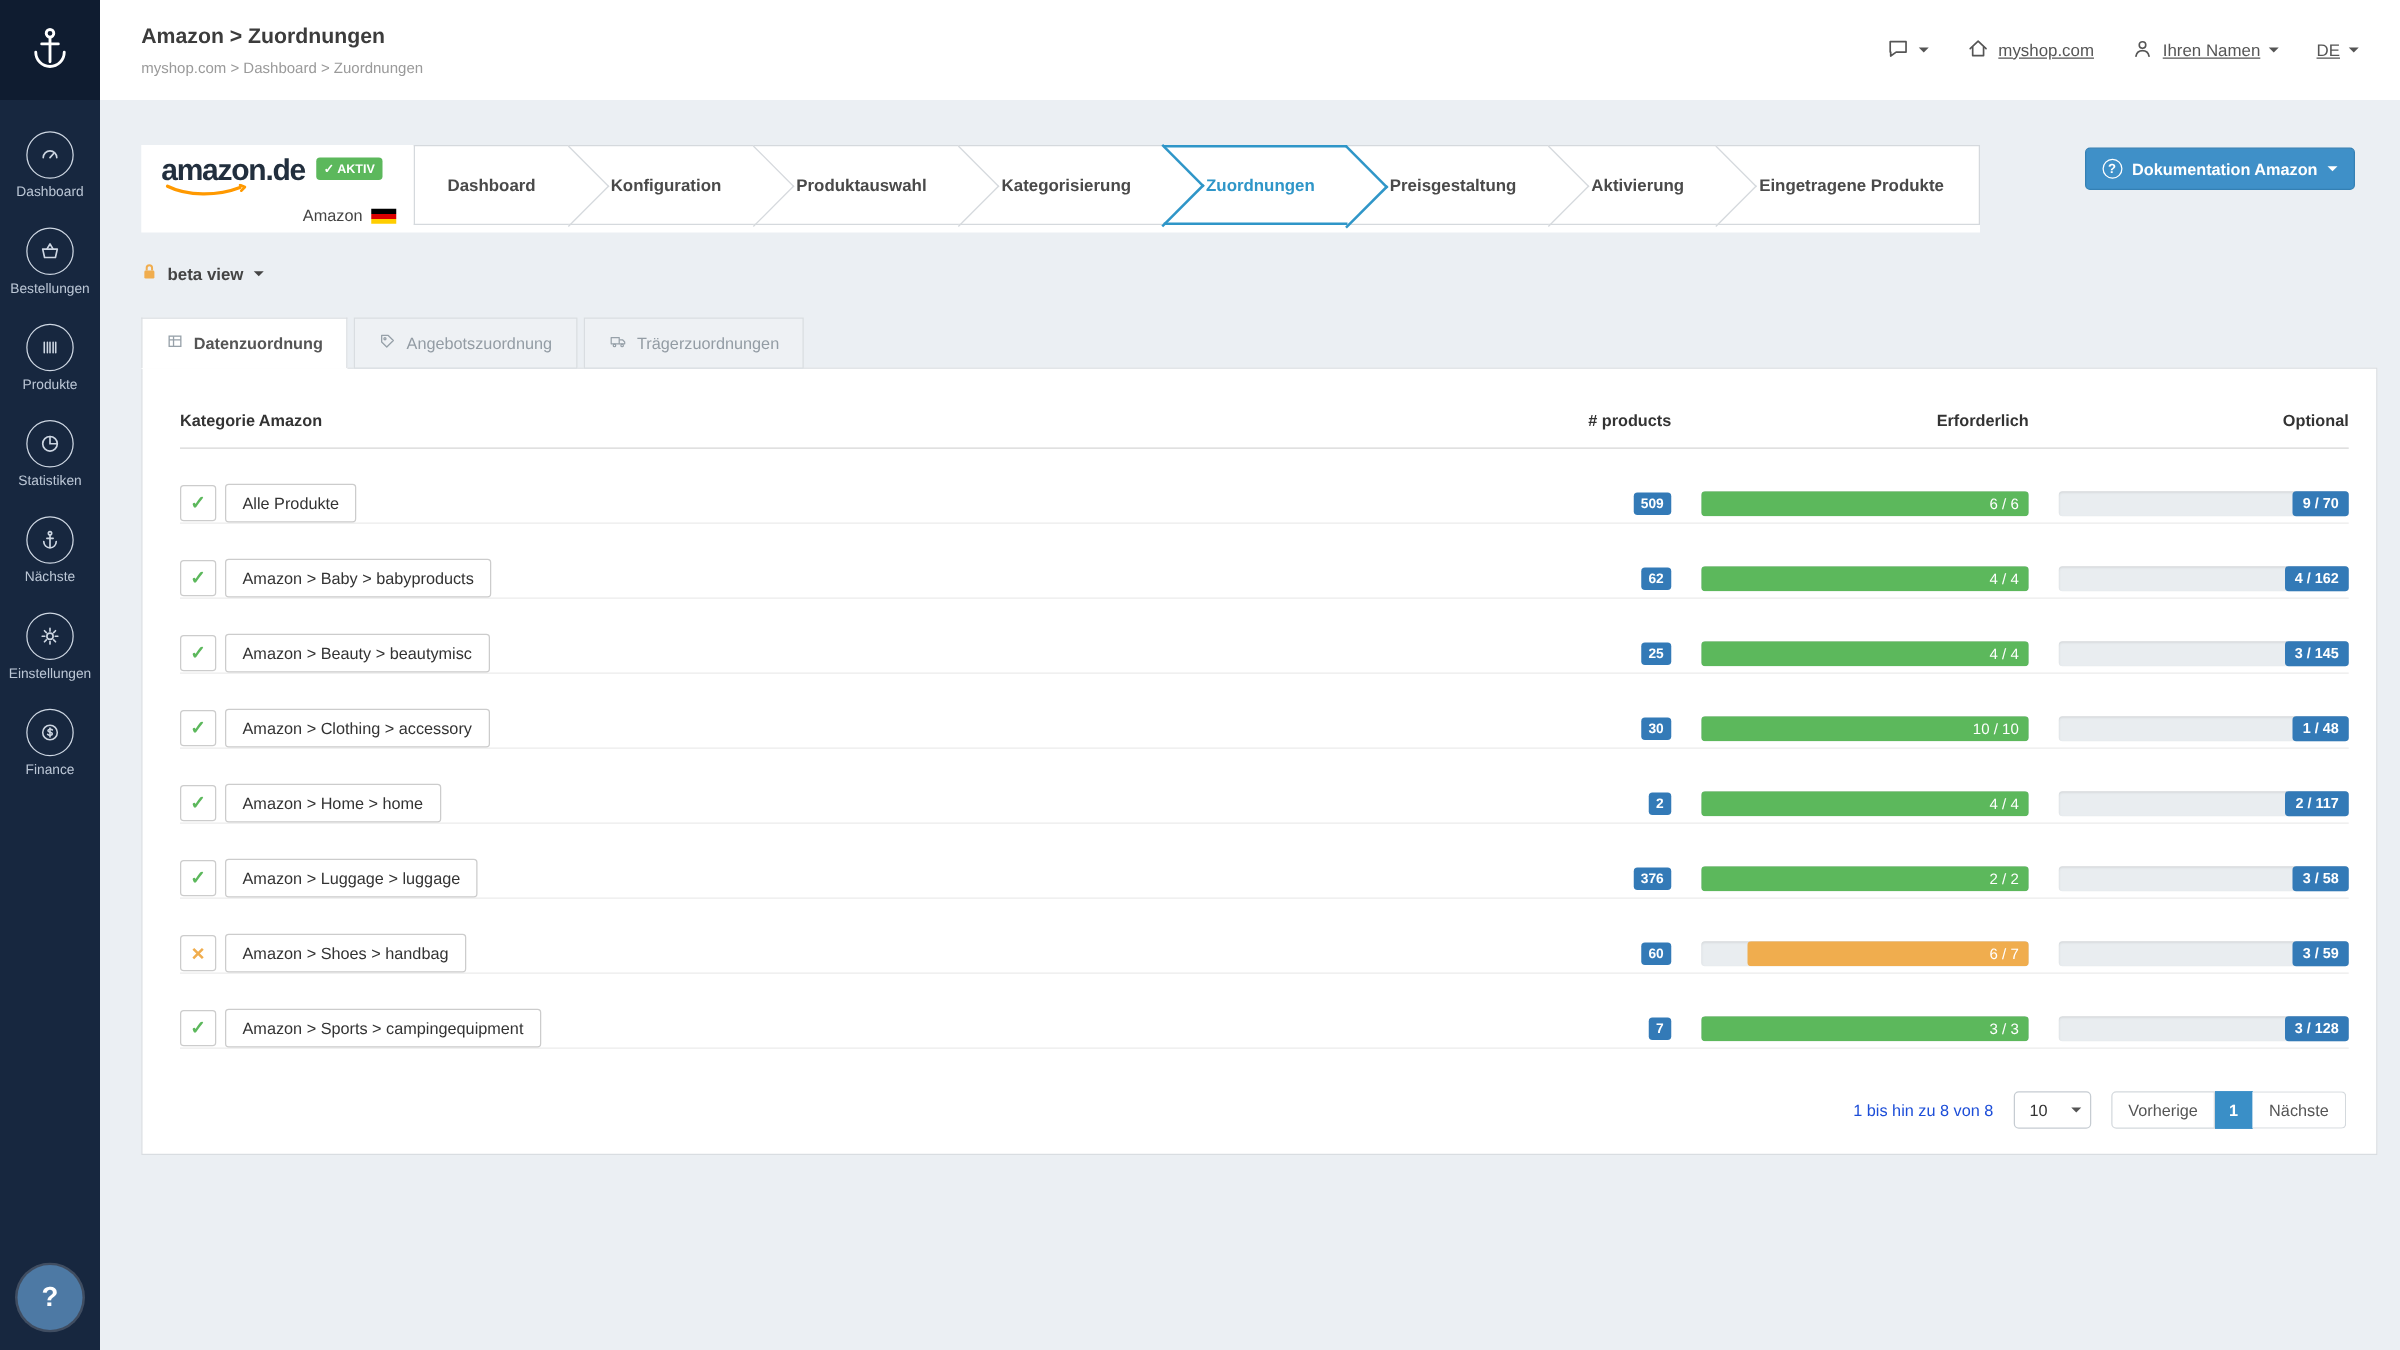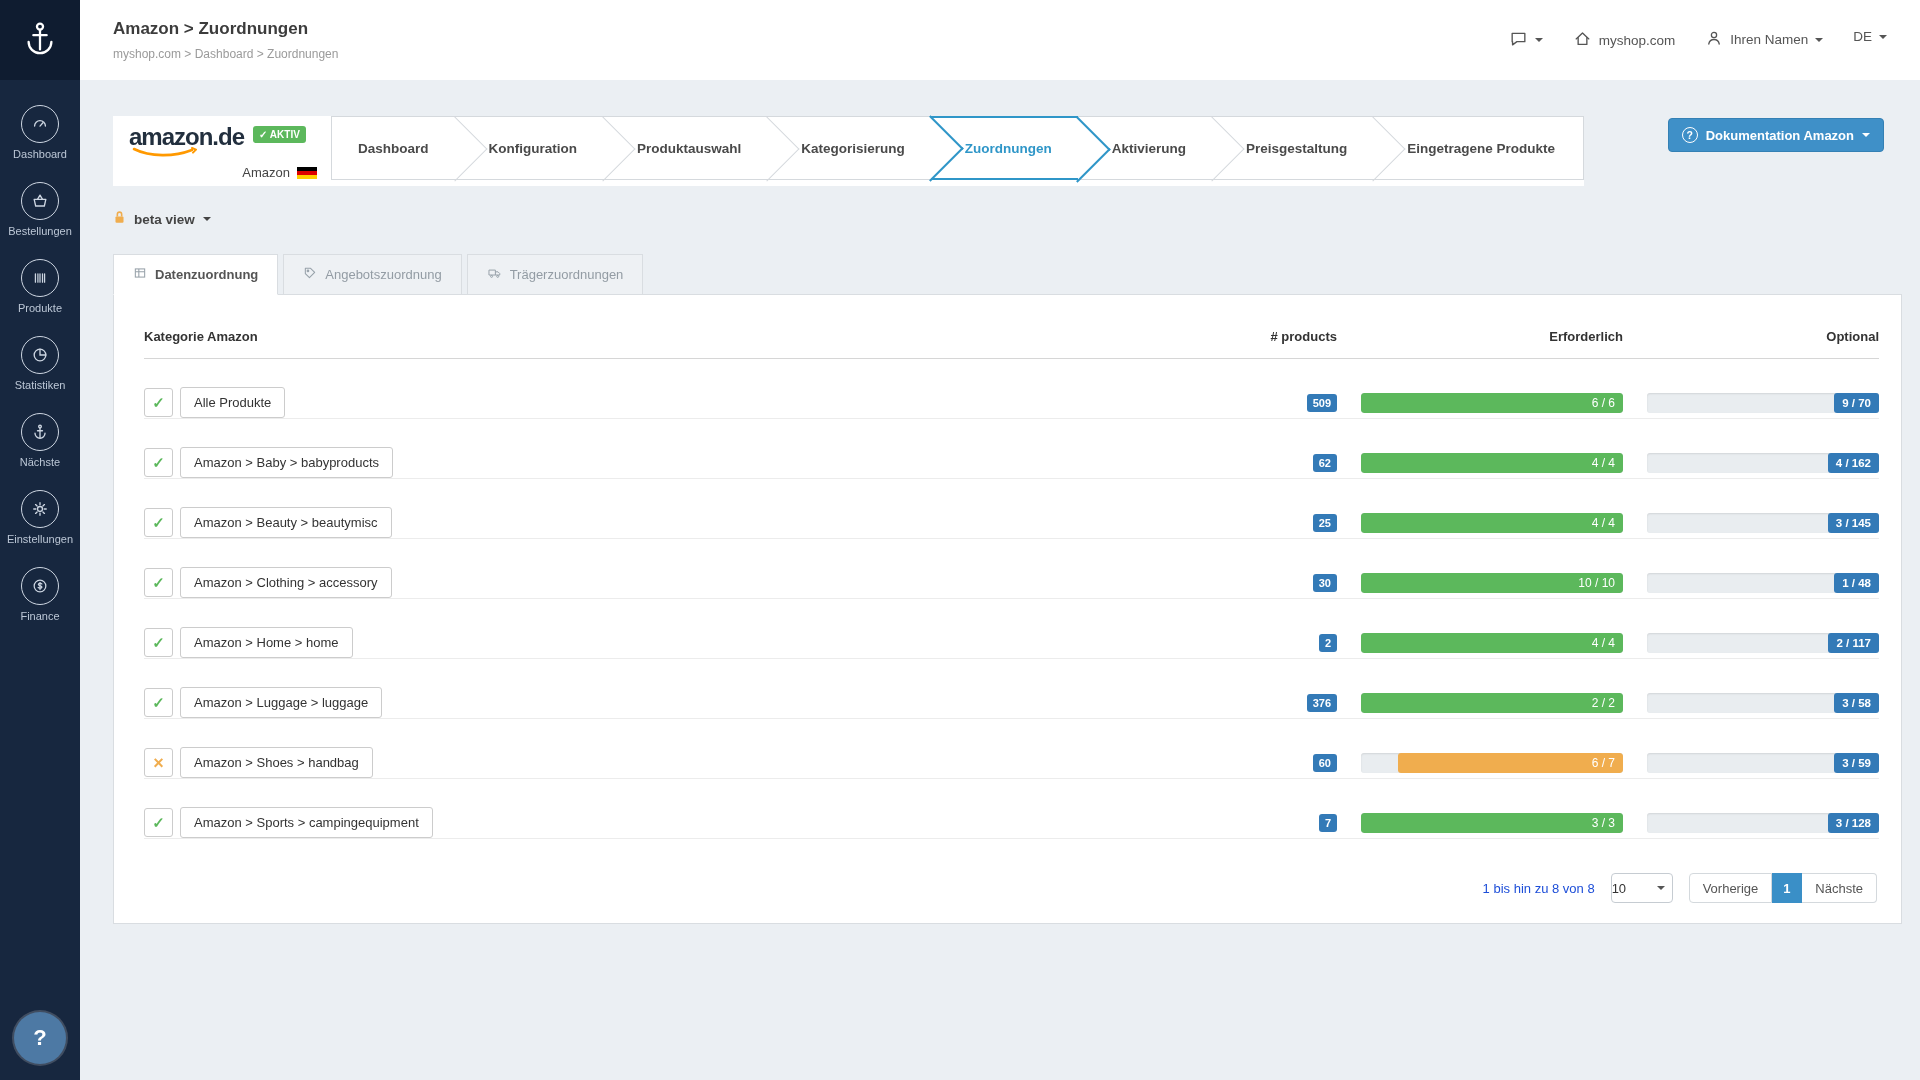--- a/index.html
+++ b/index.html
@@ -21,21 +21,21 @@
   .help-btn { position:fixed; left:14px; bottom:16px; width:52px; height:52px; border-radius:50%;
     background:#4d79a4; color:#fff; font-size:22px; font-weight:bold; border:none; cursor:pointer;
     display:flex; align-items:center; justify-content:center; z-index:30;
     box-shadow:0 0 0 2px rgba(255,255,255,0.18); }
 
   
   .header { margin-left:80px; height:80px; background:#fff; display:flex; align-items:center;
     justify-content:space-between; padding:0 33px; }
   .title { font-size:17px; font-weight:bold; color:#3c3c3c; }
   .breadcrumb { font-size:12px; color:#9a9a9a; margin-top:8px; }
-  .header-right { display:flex; align-items:flex-start; gap:30px; color:#555; font-size:13.5px; }
+  .header-right { display:flex; align-items:center; gap:30px; color:#555; font-size:13.5px;text-decoration:underline; }
   .hdr-item { display:flex; align-items:center; gap:7px; cursor:pointer; color:#555; }
   .caret { width:0; height:0; border-left:4px solid transparent; border-right:4px solid transparent;
     border-top:4px solid #555; display:inline-block; }
 
   
   .main { margin-left:80px; padding:36px 18px 0 33px; }
   .top-row { display:flex; justify-content:space-between; align-items:flex-start; }
 
   .channel-card { display:flex; background:#fff; }
   .logo-area { width:218px; padding:9px 10px 6px 16px; display:flex; flex-direction:column; }
@@ -115,21 +115,21 @@
   .opt-track { position:relative; height:20px; background:#e9edf0; border-radius:3px;
     box-shadow:inset 0 1px 2px rgba(0,0,0,0.10); }
   .opt-badge { position:absolute; right:0; top:0; height:20px; line-height:20px; background:#337ab7;
     color:#fff; font-size:11.5px; font-weight:bold; padding:0 8px; border-radius:3px; }
 
   
   .pagination { margin-top:auto; display:flex; justify-content:flex-end; align-items:center; gap:16px; padding:6px 2px 4px 0; }
   .pag-info { font-size:13px; color:#1d4ed8; }
   .select-wrap { position:relative; }
   .page-select { height:30px; width:62px; font-size:13px; border:1px solid #c6ccd2; border-radius:4px;
-    background:#fff; color:#333; padding:0 20px 0 0; appearance:none; -webkit-appearance:none; cursor:pointer; }
+    background:#fff; color:#333; padding:0 20px 0 12px; appearance:none; -webkit-appearance:none; cursor:pointer; }
   .select-wrap::after { content:""; position:absolute; right:8px; top:13px; width:0; height:0;
     border-left:4px solid transparent; border-right:4px solid transparent; border-top:4px solid #555; pointer-events:none; }
   .pager { display:flex; }
   .pg-btn { height:30px; padding:0 13px; font-size:13px; border:1px solid #d4d9dd; background:#fff;
     color:#555; cursor:pointer; display:flex; align-items:center; font-family:inherit; }
   .pg-btn.prev { border-radius:4px 0 0 4px; }
   .pg-btn.current { background:#3a8fc7; border-color:#3a8fc7; color:#fff; font-weight:bold;
     width:30px; justify-content:center; padding:0; border-left:none; }
   .pg-btn.next { border-radius:0 4px 4px 0; border-left:none; }
 </style>
@@ -292,25 +292,25 @@
 
           <div class="step">
             <span>Kategorisierung</span>
           </div>
 
           <div class="step active">
             <span>Zuordnungen</span>
           </div>
 
           <div class="step">
+            <span>Preisgestaltung</span>
+          </div>
+
+          <div class="step">
             <span>Aktivierung</span>
-          </div>
-
-          <div class="step">
-            <span>Preisgestaltung</span>
           </div>
 
           <div class="step">
             <span>Eingetragene Produkte</span>
           </div>
 
       </div>
     </div>
     <button class="doc-btn">
       <span class="q-circle">?</span>

